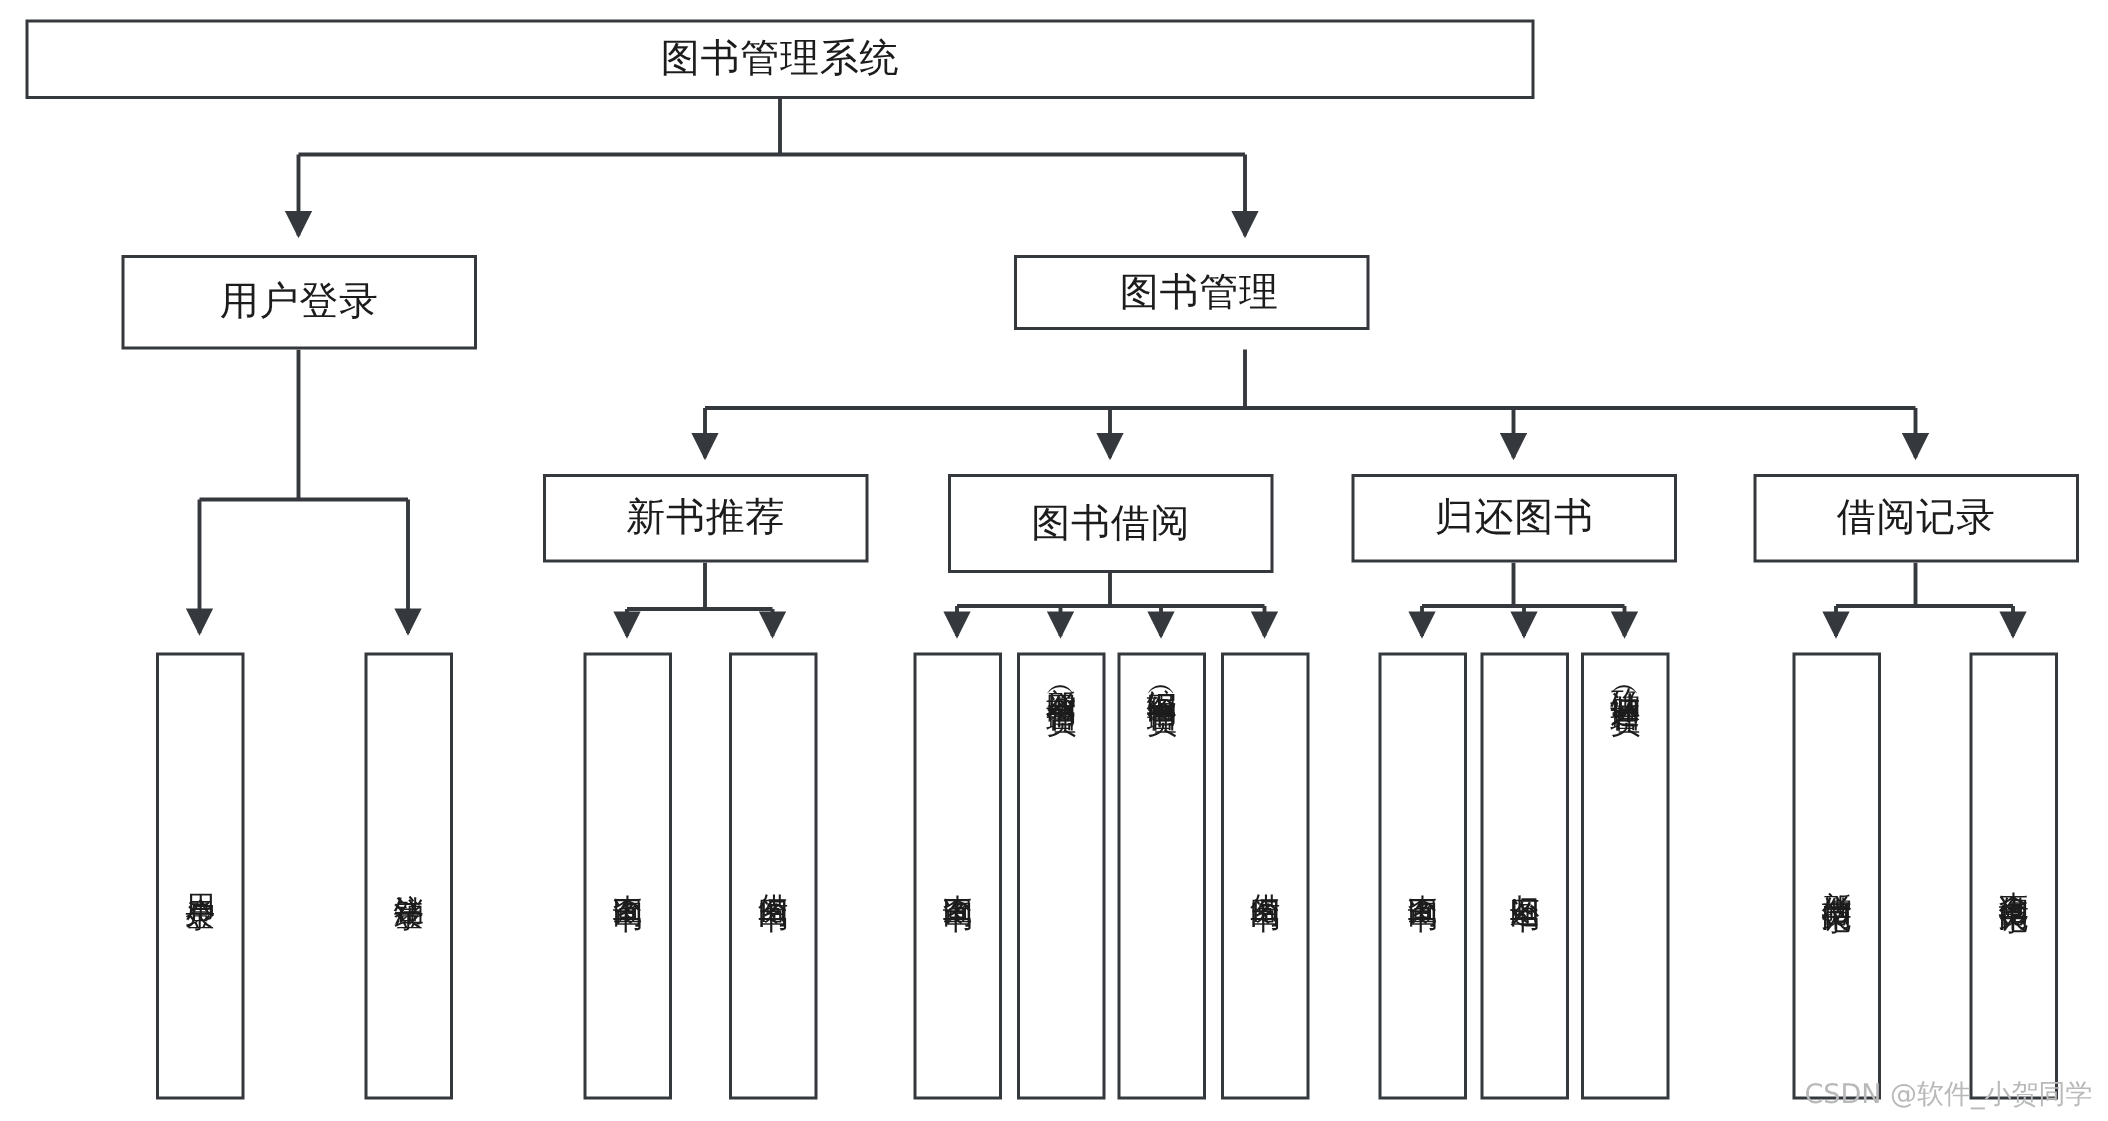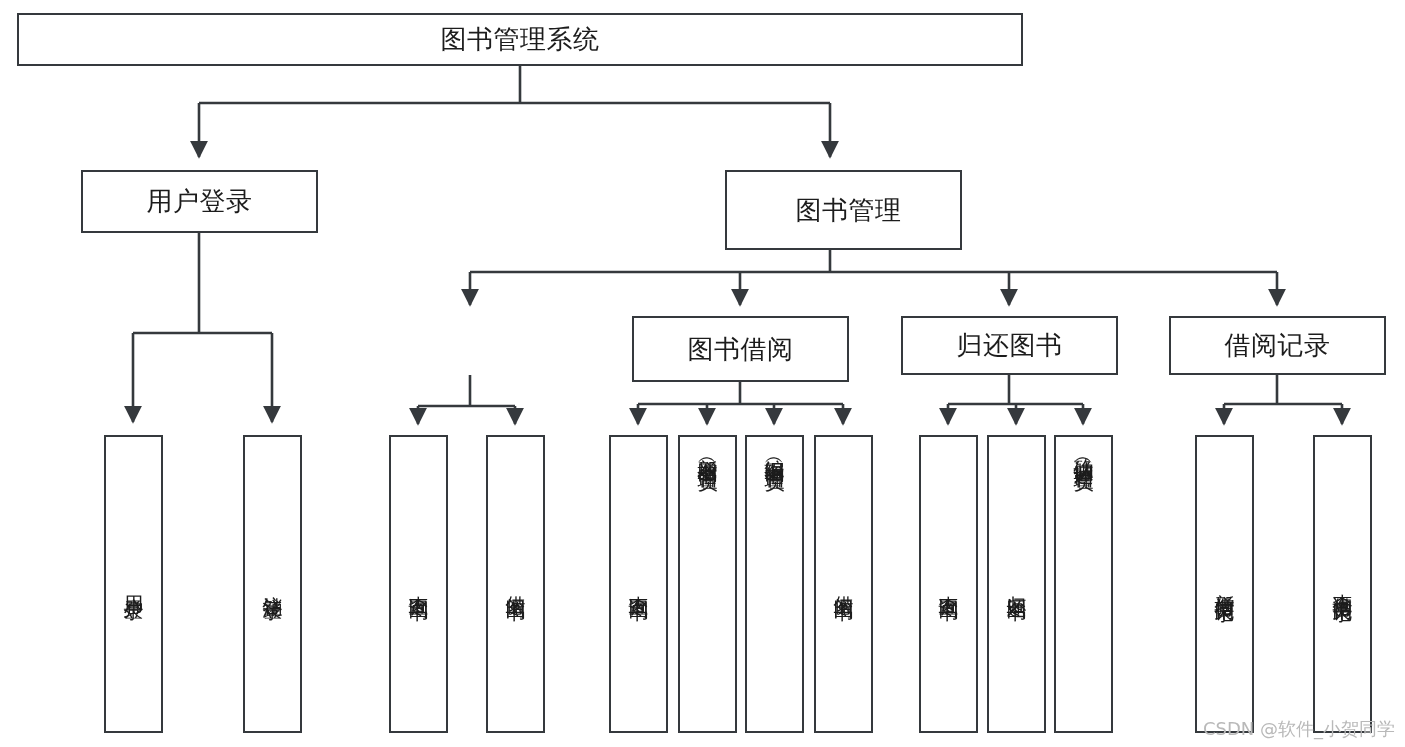--- a/index.html
+++ b/index.html
@@ -125,24 +125,27 @@
     </g>
   </svg>
 
   <div class="node" style="left:17px; top:13px; width:1006px; height:53px;">
     <span class="node-label">图书管理系统</span>
   </div>
 
   <div class="node" style="left:81px; top:170px; width:237px; height:63px;">
     <span class="node-label">用户登录</span>
   </div>
-  <div class="node" style="left:725px; top:170px; width:237px; height:80px;padding-left:10px;">
+  <div class="node" style="left:676px; top:170px; width:237px; height:50px;padding-left:10px;">
     <span class="node-label">图书管理</span>
   </div>
 
+  <div class="node" style="left:362px; top:316px; width:217px; height:59px;">
+    <span class="node-label">新书推荐</span>
+  </div>
   <div class="node" style="left:632px; top:316px; width:217px; height:66px;">
     <span class="node-label">图书借阅</span>
   </div>
   <div class="node" style="left:901px; top:316px; width:217px; height:59px;">
     <span class="node-label">归还图书</span>
   </div>
   <div class="node" style="left:1169px; top:316px; width:217px; height:59px;">
     <span class="node-label">借阅记录</span>
   </div>
 

